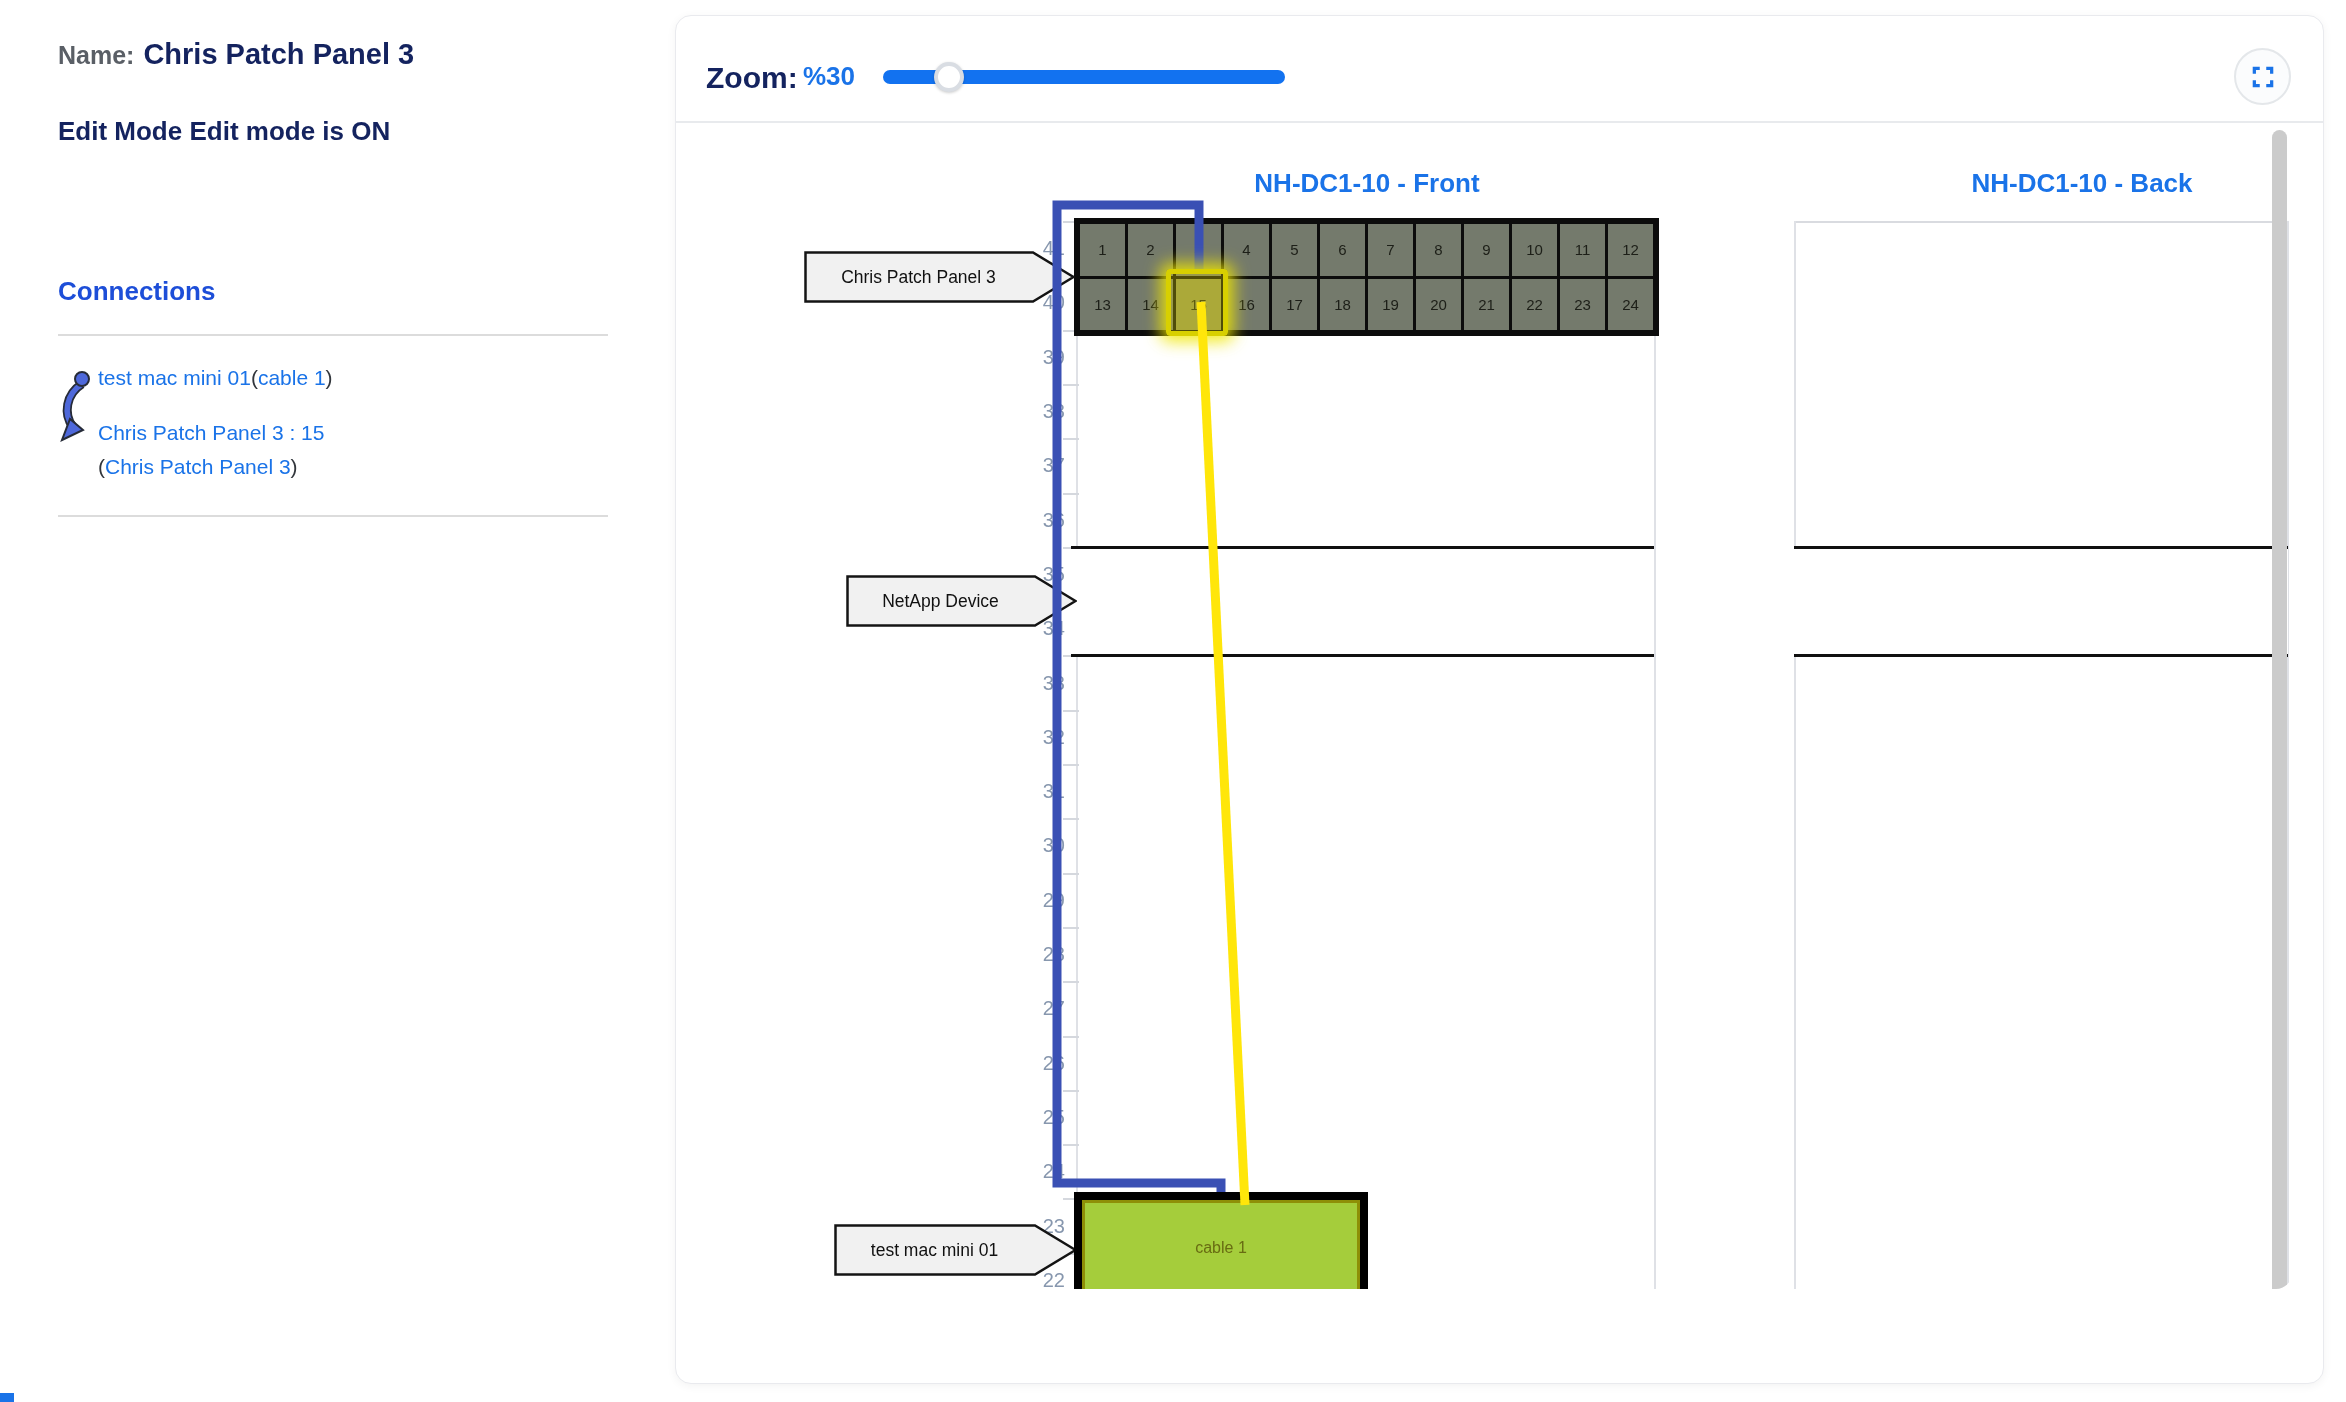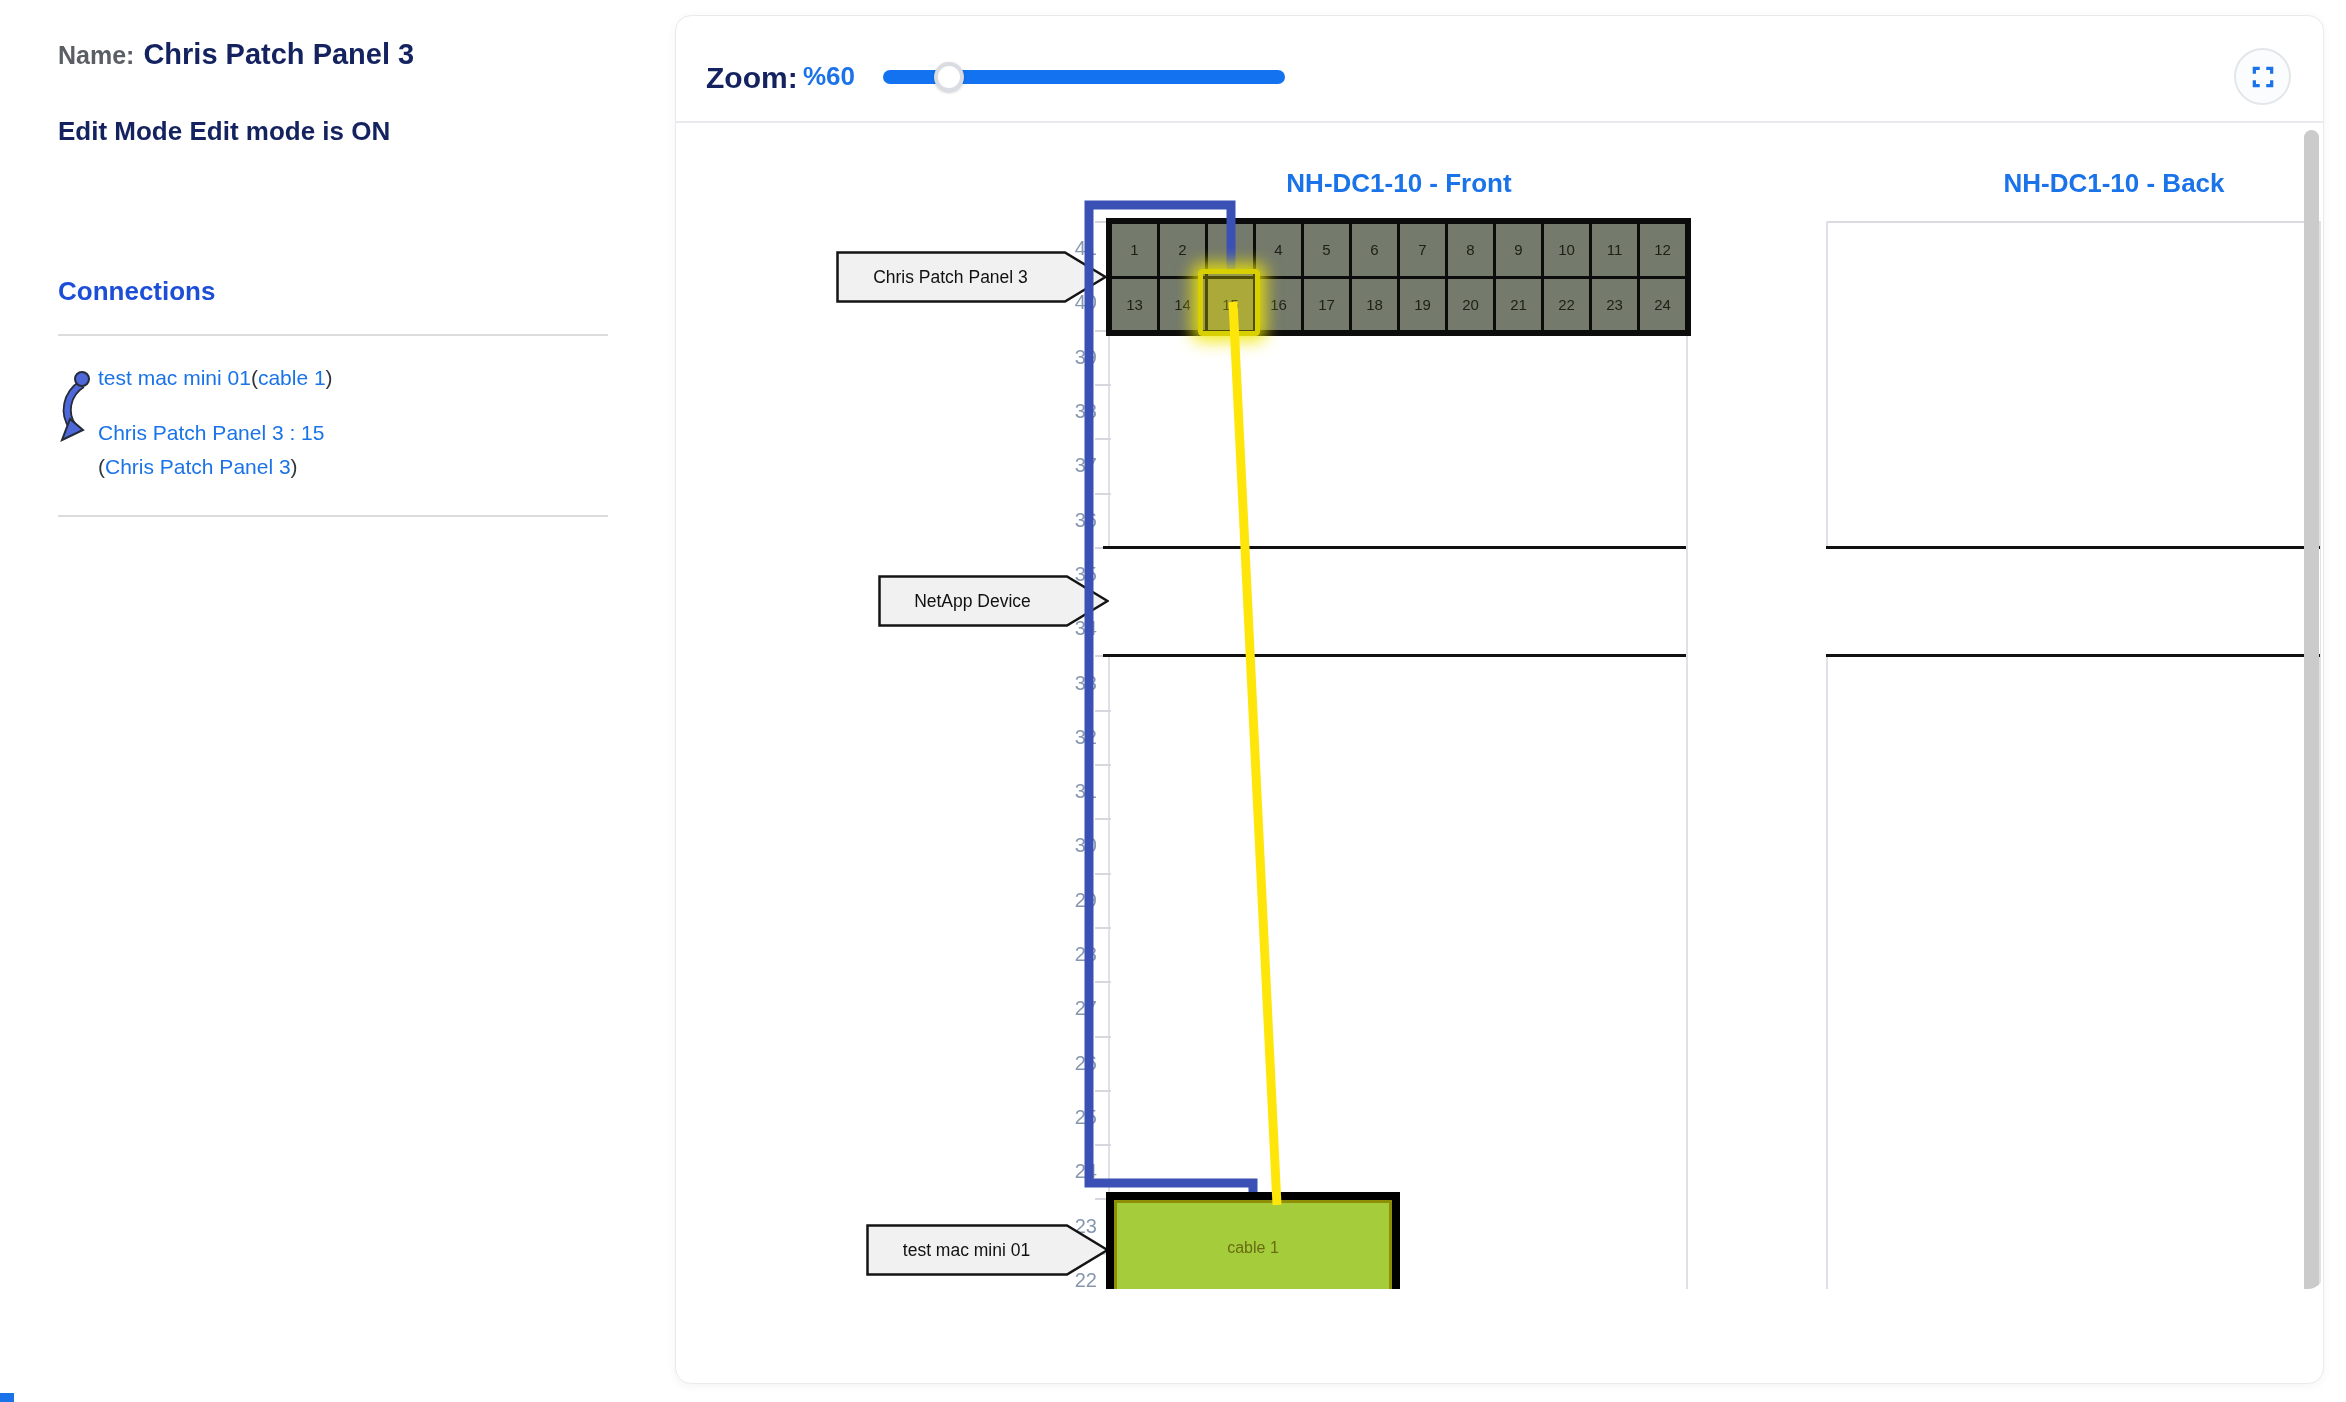--- a/index.html
+++ b/index.html
@@ -32,21 +32,21 @@
   .zoom-value { position:absolute; left:803px; top:61px; font-size:26px; font-weight:700; color:#1a73e8; }
   .slider-track { position:absolute; left:883px; top:70px; width:402px; height:14px;
                   background:#1272f0; border-radius:7px; cursor:pointer; }
   .slider-thumb { position:absolute; left:934px; top:62px; width:30px; height:30px; border-radius:50%;
                   background:#fff; border:4px solid #d9dde3; box-shadow:0 1px 3px rgba(0,0,0,0.2); cursor:grab; }
   .fs-btn { position:absolute; left:2234px; top:48px; width:57px; height:57px; border-radius:50%;
             background:#fbfcfd; border:2.5px solid #e4e7ea; display:flex; align-items:center;
             justify-content:center; cursor:pointer; }
 
   
-  .viewer { position:absolute; left:675px; top:123px; width:1649px; height:1166px;
+  .viewer { position:absolute; left:643px; top:123px; width:1649px; height:1166px;
             overflow:hidden; border-radius:0 0 16px 16px; }
   .rack-title { position:absolute; top:45px; transform:translateX(-50%); font-size:26px;
                 font-weight:700; color:#1a73e8; white-space:nowrap; z-index:3; }
   .vline { position:absolute; width:2px; background:#dfe1e6; z-index:1; }
   .hline-gray { position:absolute; height:2px; background:#d9dbe0; z-index:1; }
   .unit-tick { position:absolute; left:420px; width:16px; height:2px; background:#d5d8de; z-index:1; }
   .unit-num { position:absolute; left:368px; width:54px; text-align:right; font-size:20px;
               color:#8797ae; z-index:1; }
   .device-plain { position:absolute; background:#fff; border-top:3px solid #101010;
                   border-bottom:3px solid #101010; z-index:2; }
@@ -115,21 +115,21 @@
     <span class="lnk">Chris Patch Panel 3 : 15</span>
   </div>
   <div class="conn-line" style="top:455px">
     <span class="paren">(</span><span class="lnk">Chris Patch Panel 3</span><span class="paren">)</span>
   </div>
 
   <div class="sb-divider" style="top:515px"></div>
 
   <div class="card"></div>
   <span class="zoom-label">Zoom:</span>
-  <span class="zoom-value">%60</span>
+  <span class="zoom-value">%30</span>
   <div class="slider-track"></div>
   <div class="slider-thumb"></div>
   <button class="fs-btn">
     <span style="display:flex">
       <svg width="26" height="26" viewBox="0 0 24 24" fill="none">
         <path d="M9 4H4v5" stroke="#1a73e8" stroke-width="3"></path>
         <path d="M15 4h5v5" stroke="#1a73e8" stroke-width="3"></path>
         <path d="M20 15v5h-5" stroke="#1a73e8" stroke-width="3"></path>
         <path d="M9 20H4v-5" stroke="#1a73e8" stroke-width="3"></path>
       </svg>

